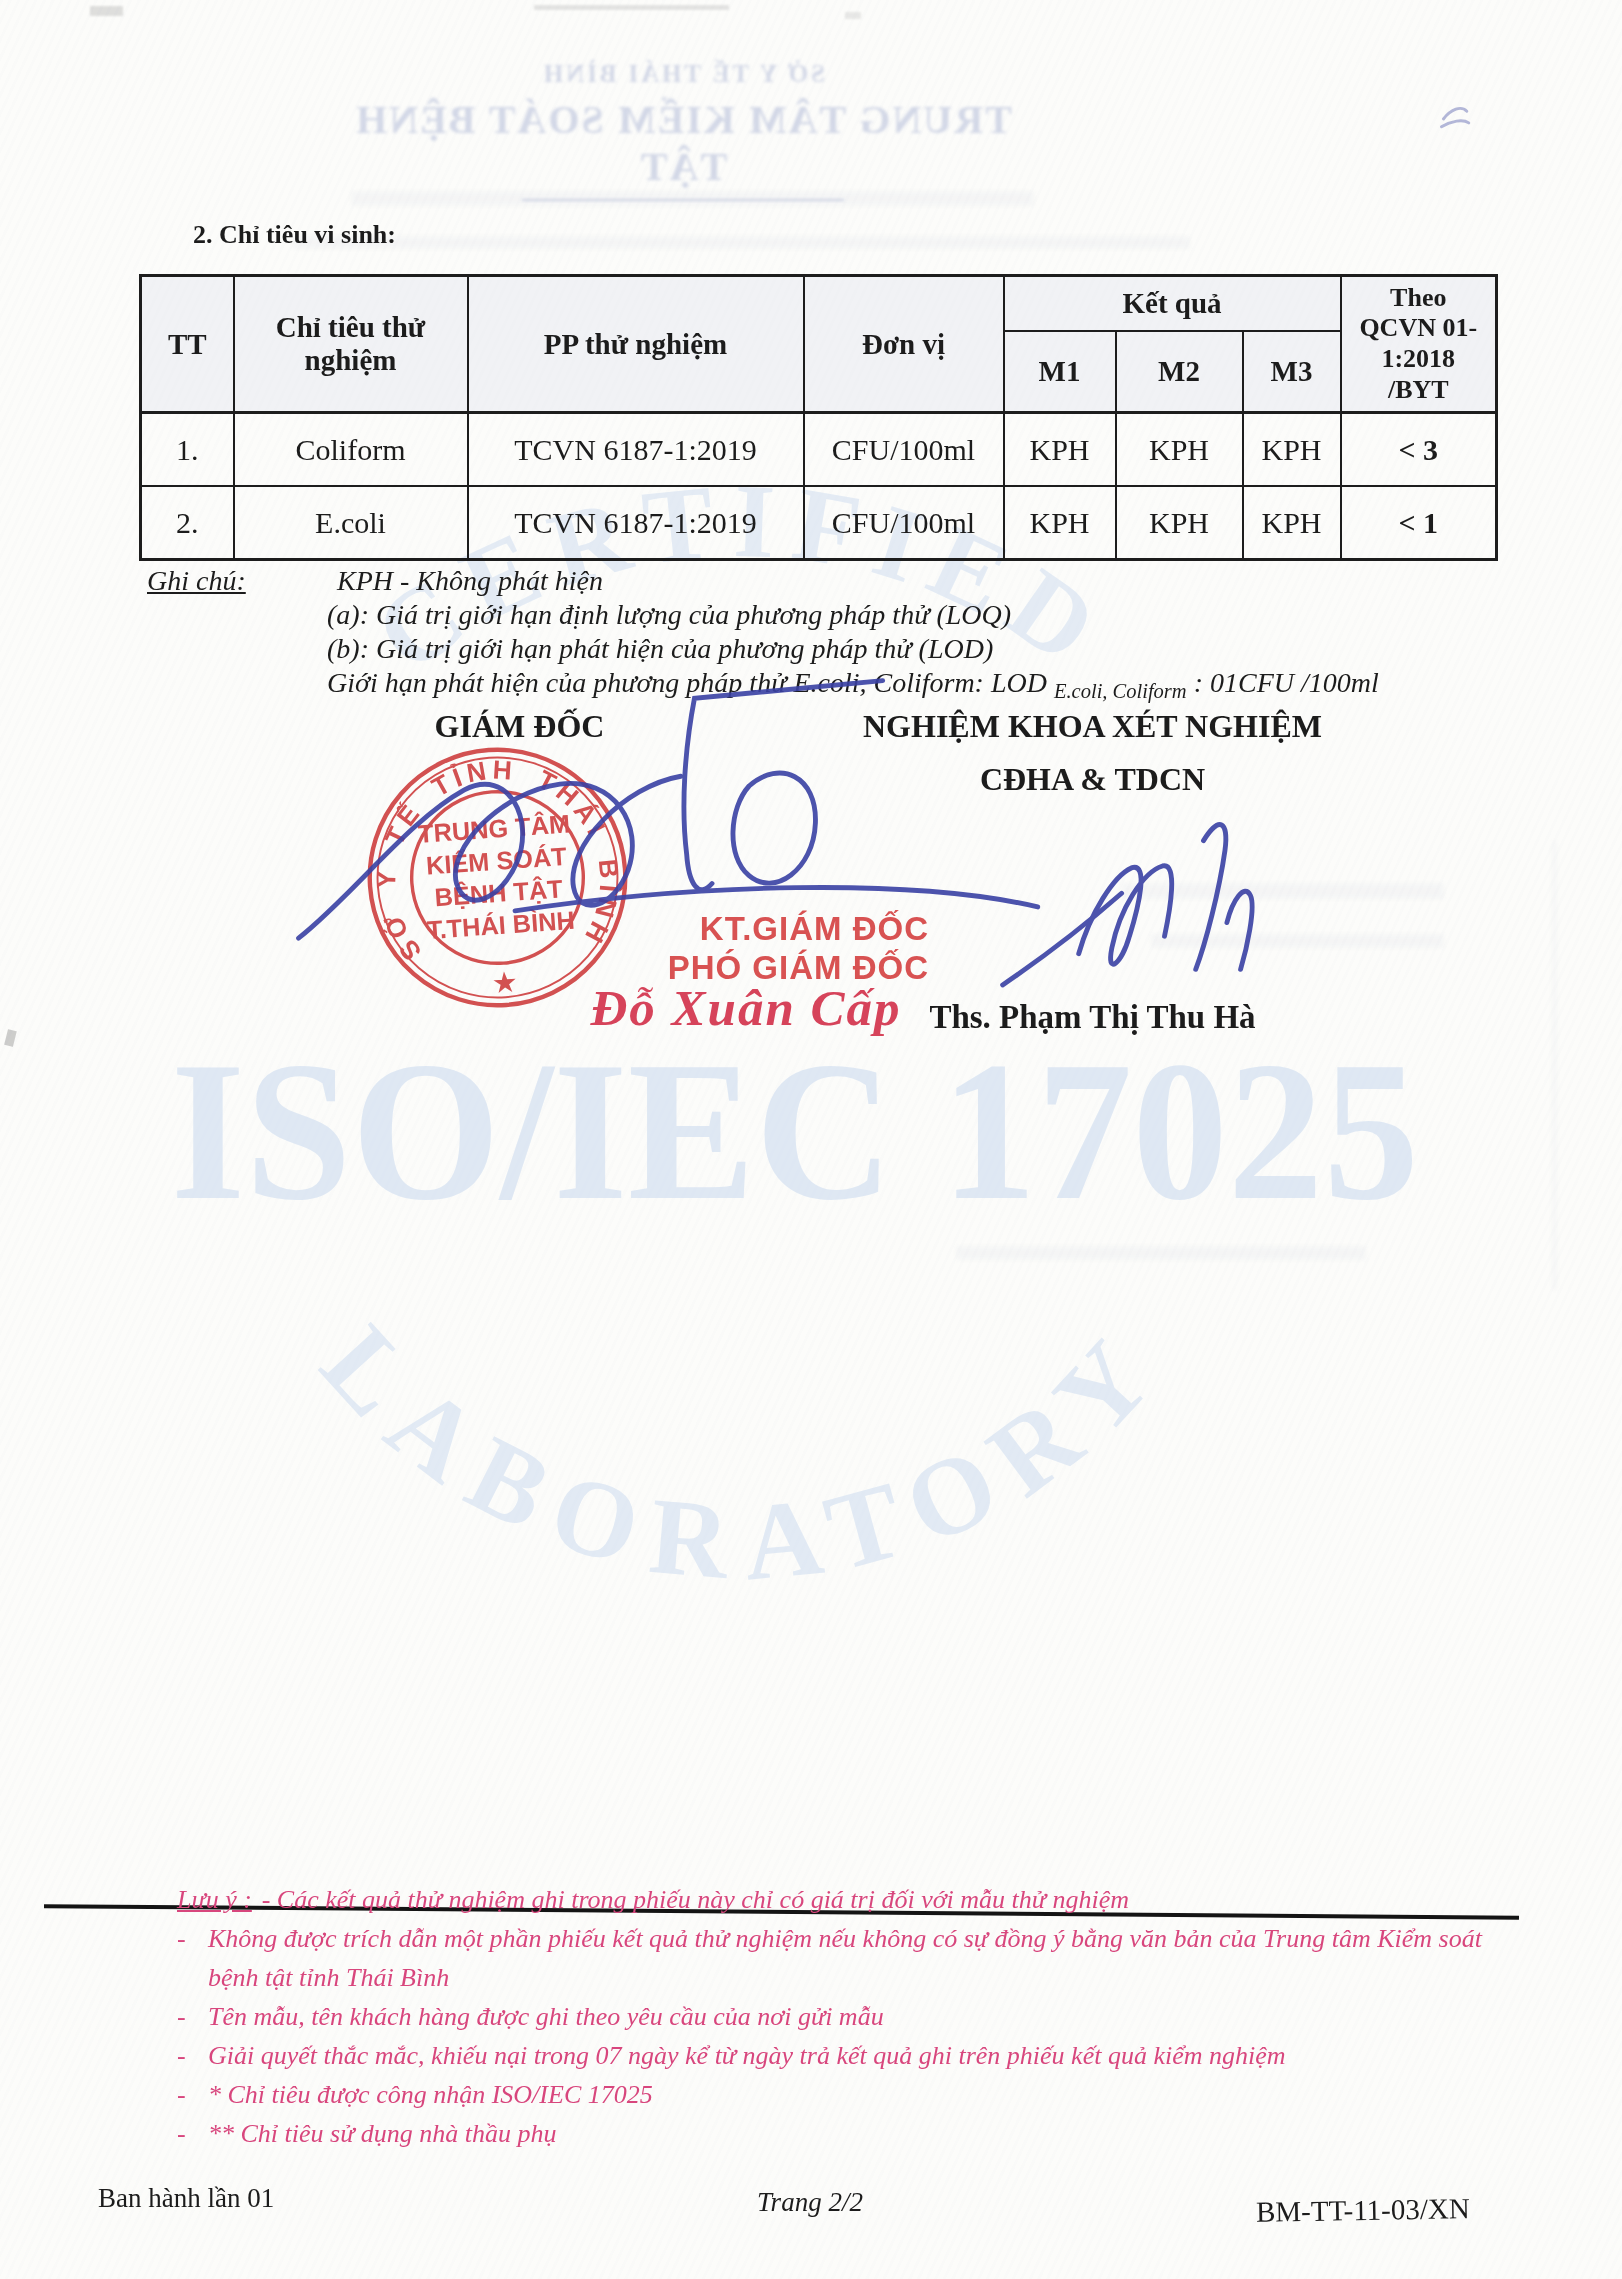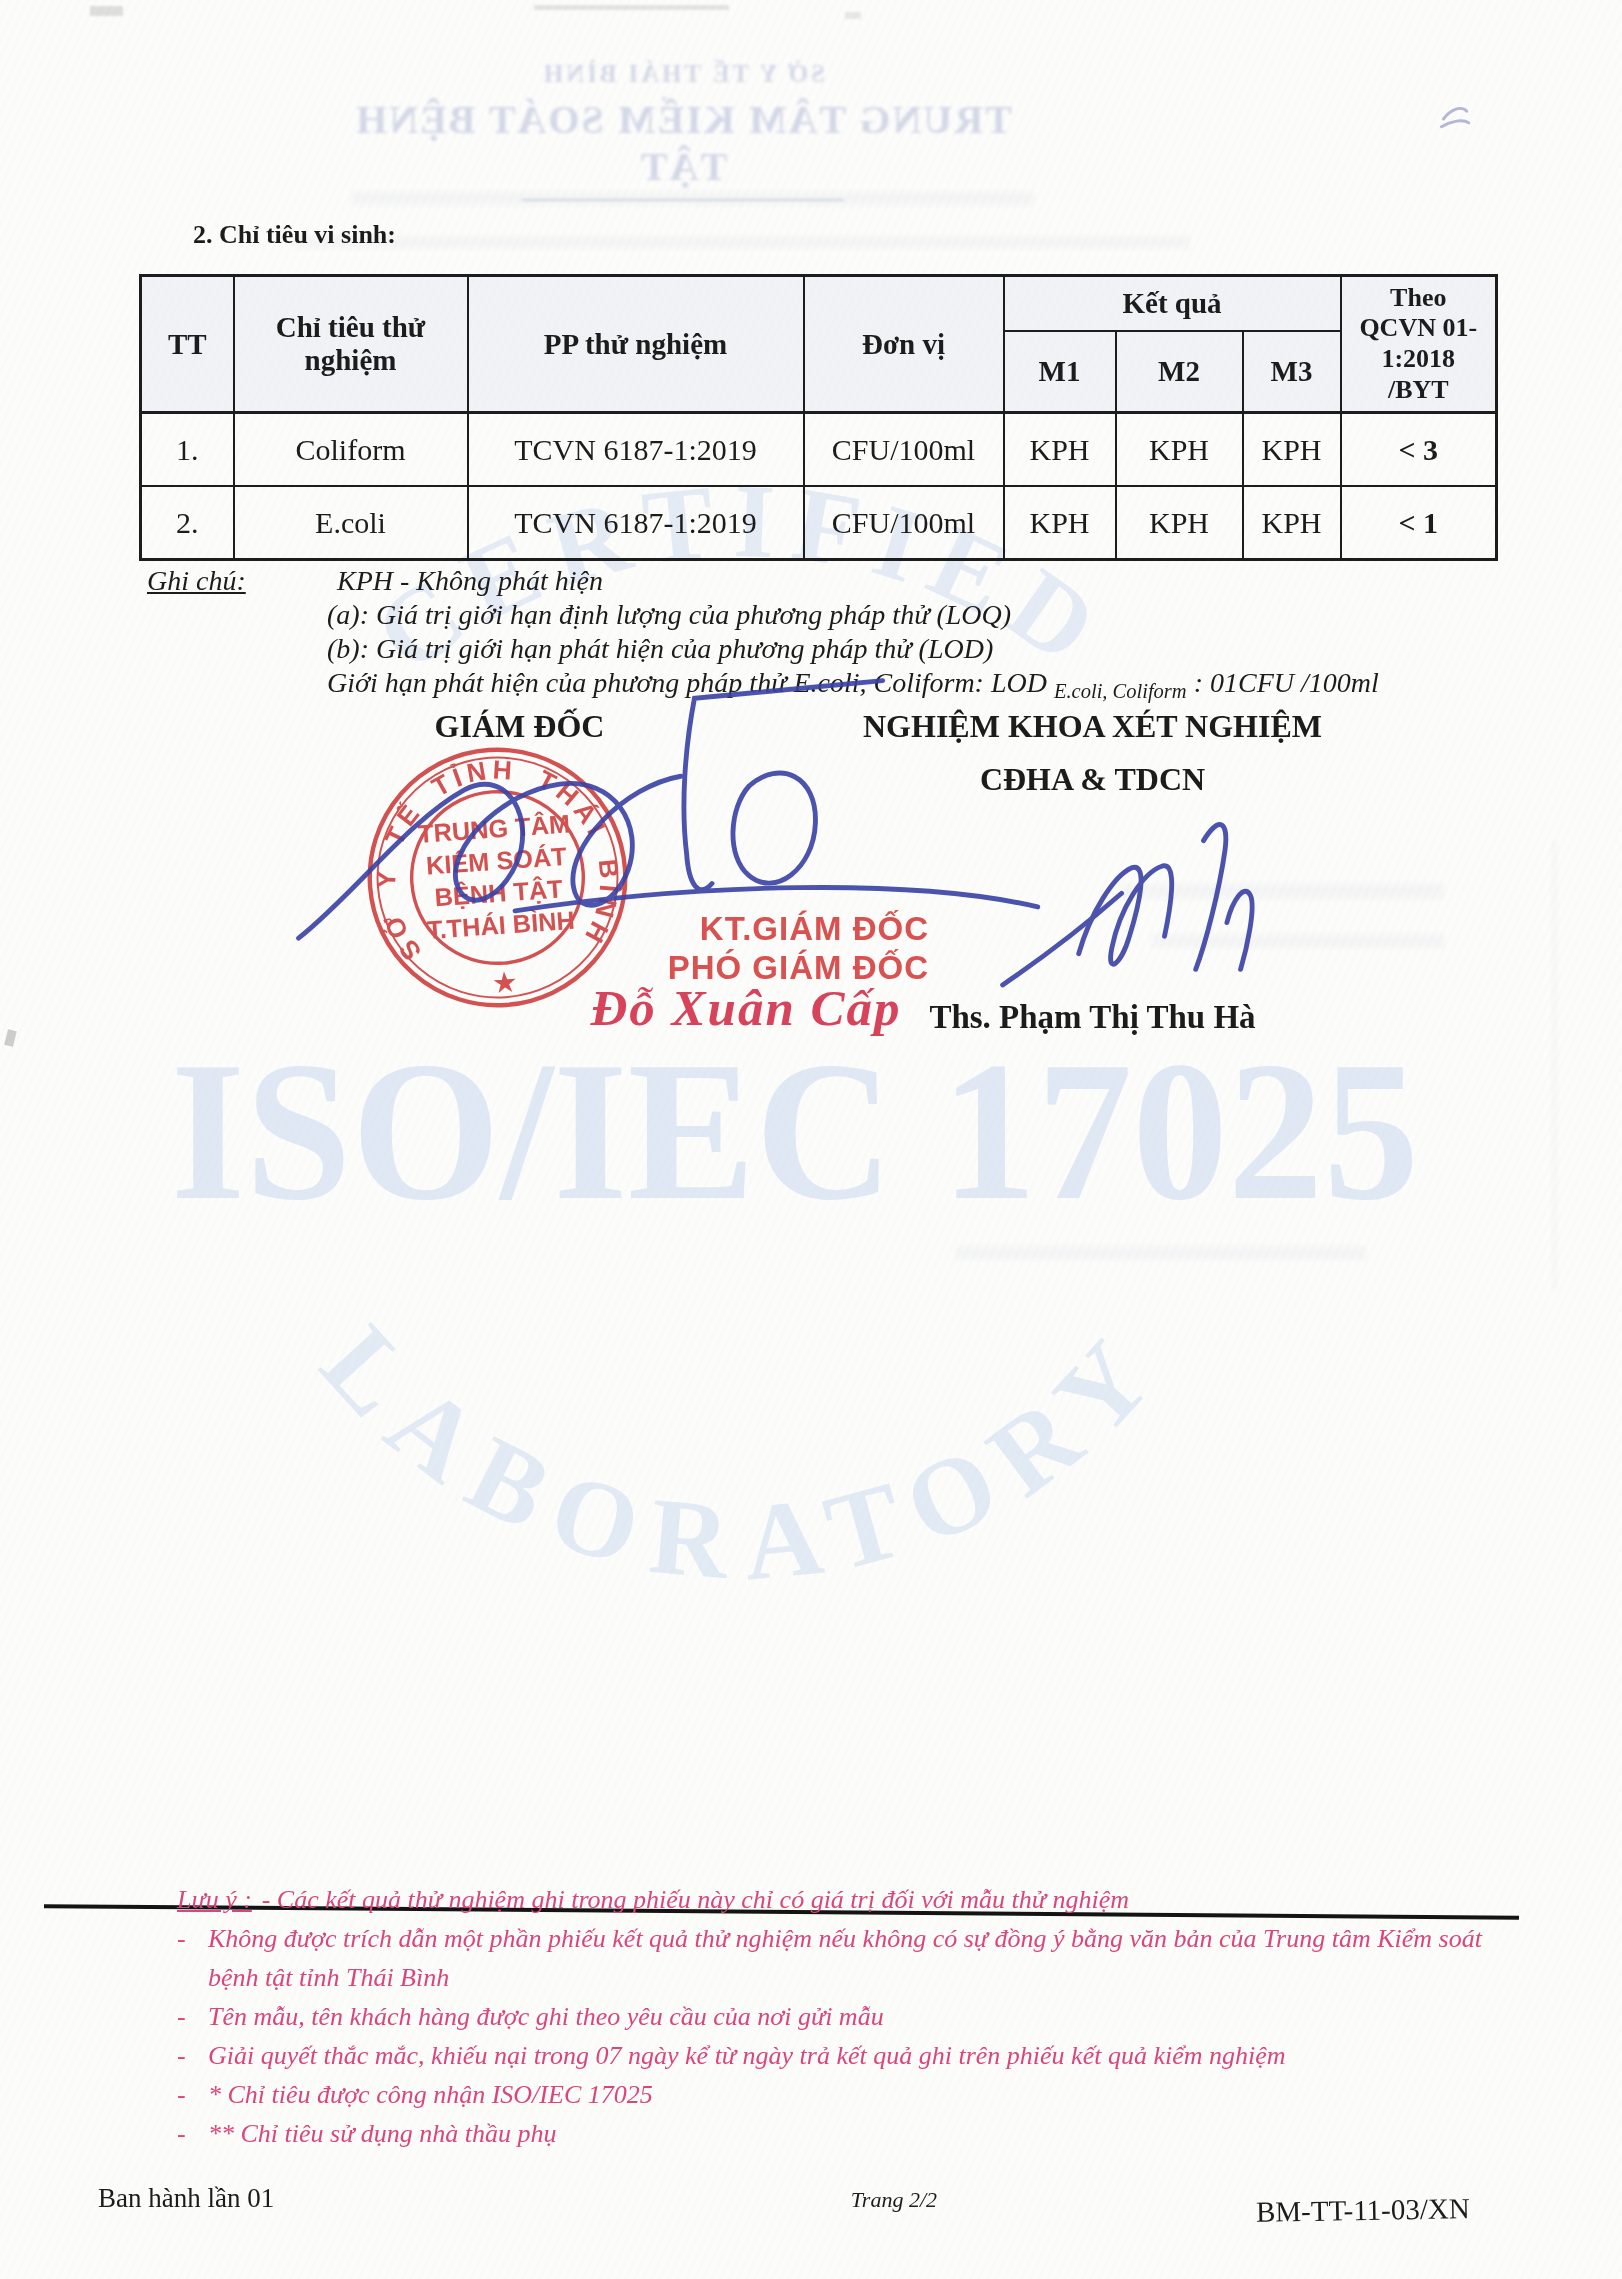--- a/index.html
+++ b/index.html
@@ -63,21 +63,21 @@
   
   .sep-line{top:1910px;left:44px;width:1475px;height:3.9px;background:#141414;transform:rotate(.45deg);z-index:3;}
   .luuy{top:1880px;left:177px;width:1317px;color:#d8467d;font-style:italic;font-size:26px;line-height:39px;z-index:3;}
   .luuy .row{display:flex;align-items:flex-start;}
   .luuy .lbl{text-decoration:underline;margin-right:9.8px;flex:0 0 auto;}
   .luuy .dash{width:31px;flex:0 0 auto;}
   .luuy .txt{flex:1 1 auto;}
 
   
   .foot-left{top:2183px;left:98px;font-size:27px;z-index:3;}
-  .foot-center{top:2187px;left:683px;width:254px;text-align:right;font-size:22px;font-style:italic;z-index:3;}
+  .foot-center{top:2187px;left:683px;width:254px;text-align:center;font-size:27px;font-style:italic;z-index:3;}
   .foot-right{top:2194px;left:1256px;font-size:29px;transform:rotate(-1deg);z-index:3;}
 
   
   .speck{background:#777;z-index:2;}
 </style>
 </head>
 <body>
 
 <div class="page">
 

